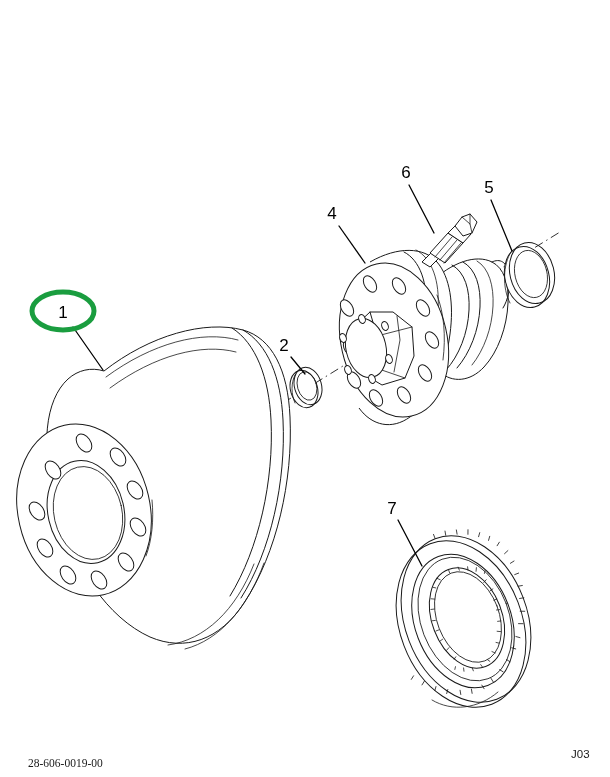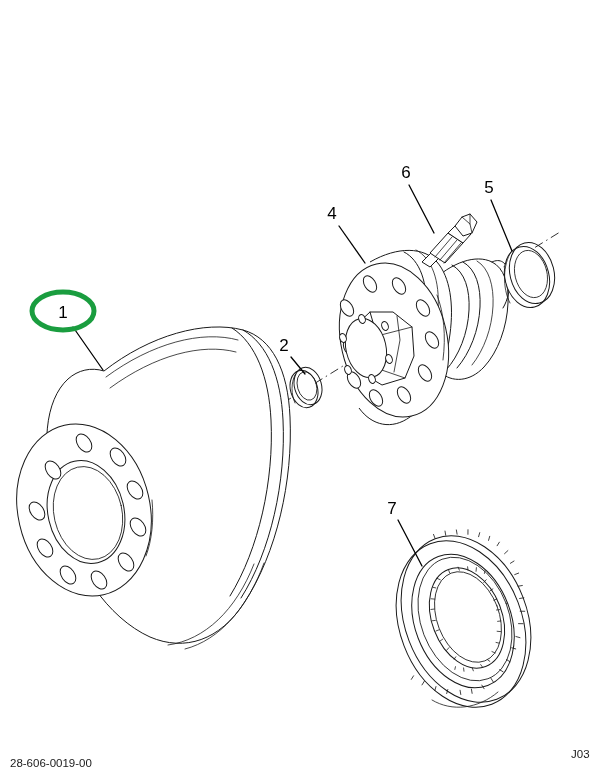--- a/index.html
+++ b/index.html
@@ -68,21 +68,21 @@
     stroke: #1a9d3f;
     stroke-width: 5;
   }
   .footer-text {
     position: absolute;
     font-family: "Liberation Sans", sans-serif;
     font-size: 11.5px;
     color: #1a1a1a;
     white-space: nowrap;
   }
-  #footer-left { left: 10px; top: 757px; }
+  #footer-left { left: 28px; top: 757px; font-family: Liberation Serif, serif; }
   #footer-right { left: 571px; top: 748px; }
 </style>
 </head>
 <body>
 
 <div id="page">
 
   <svg id="diagram-svg" viewBox="0 0 610 777">
 
     <g>

